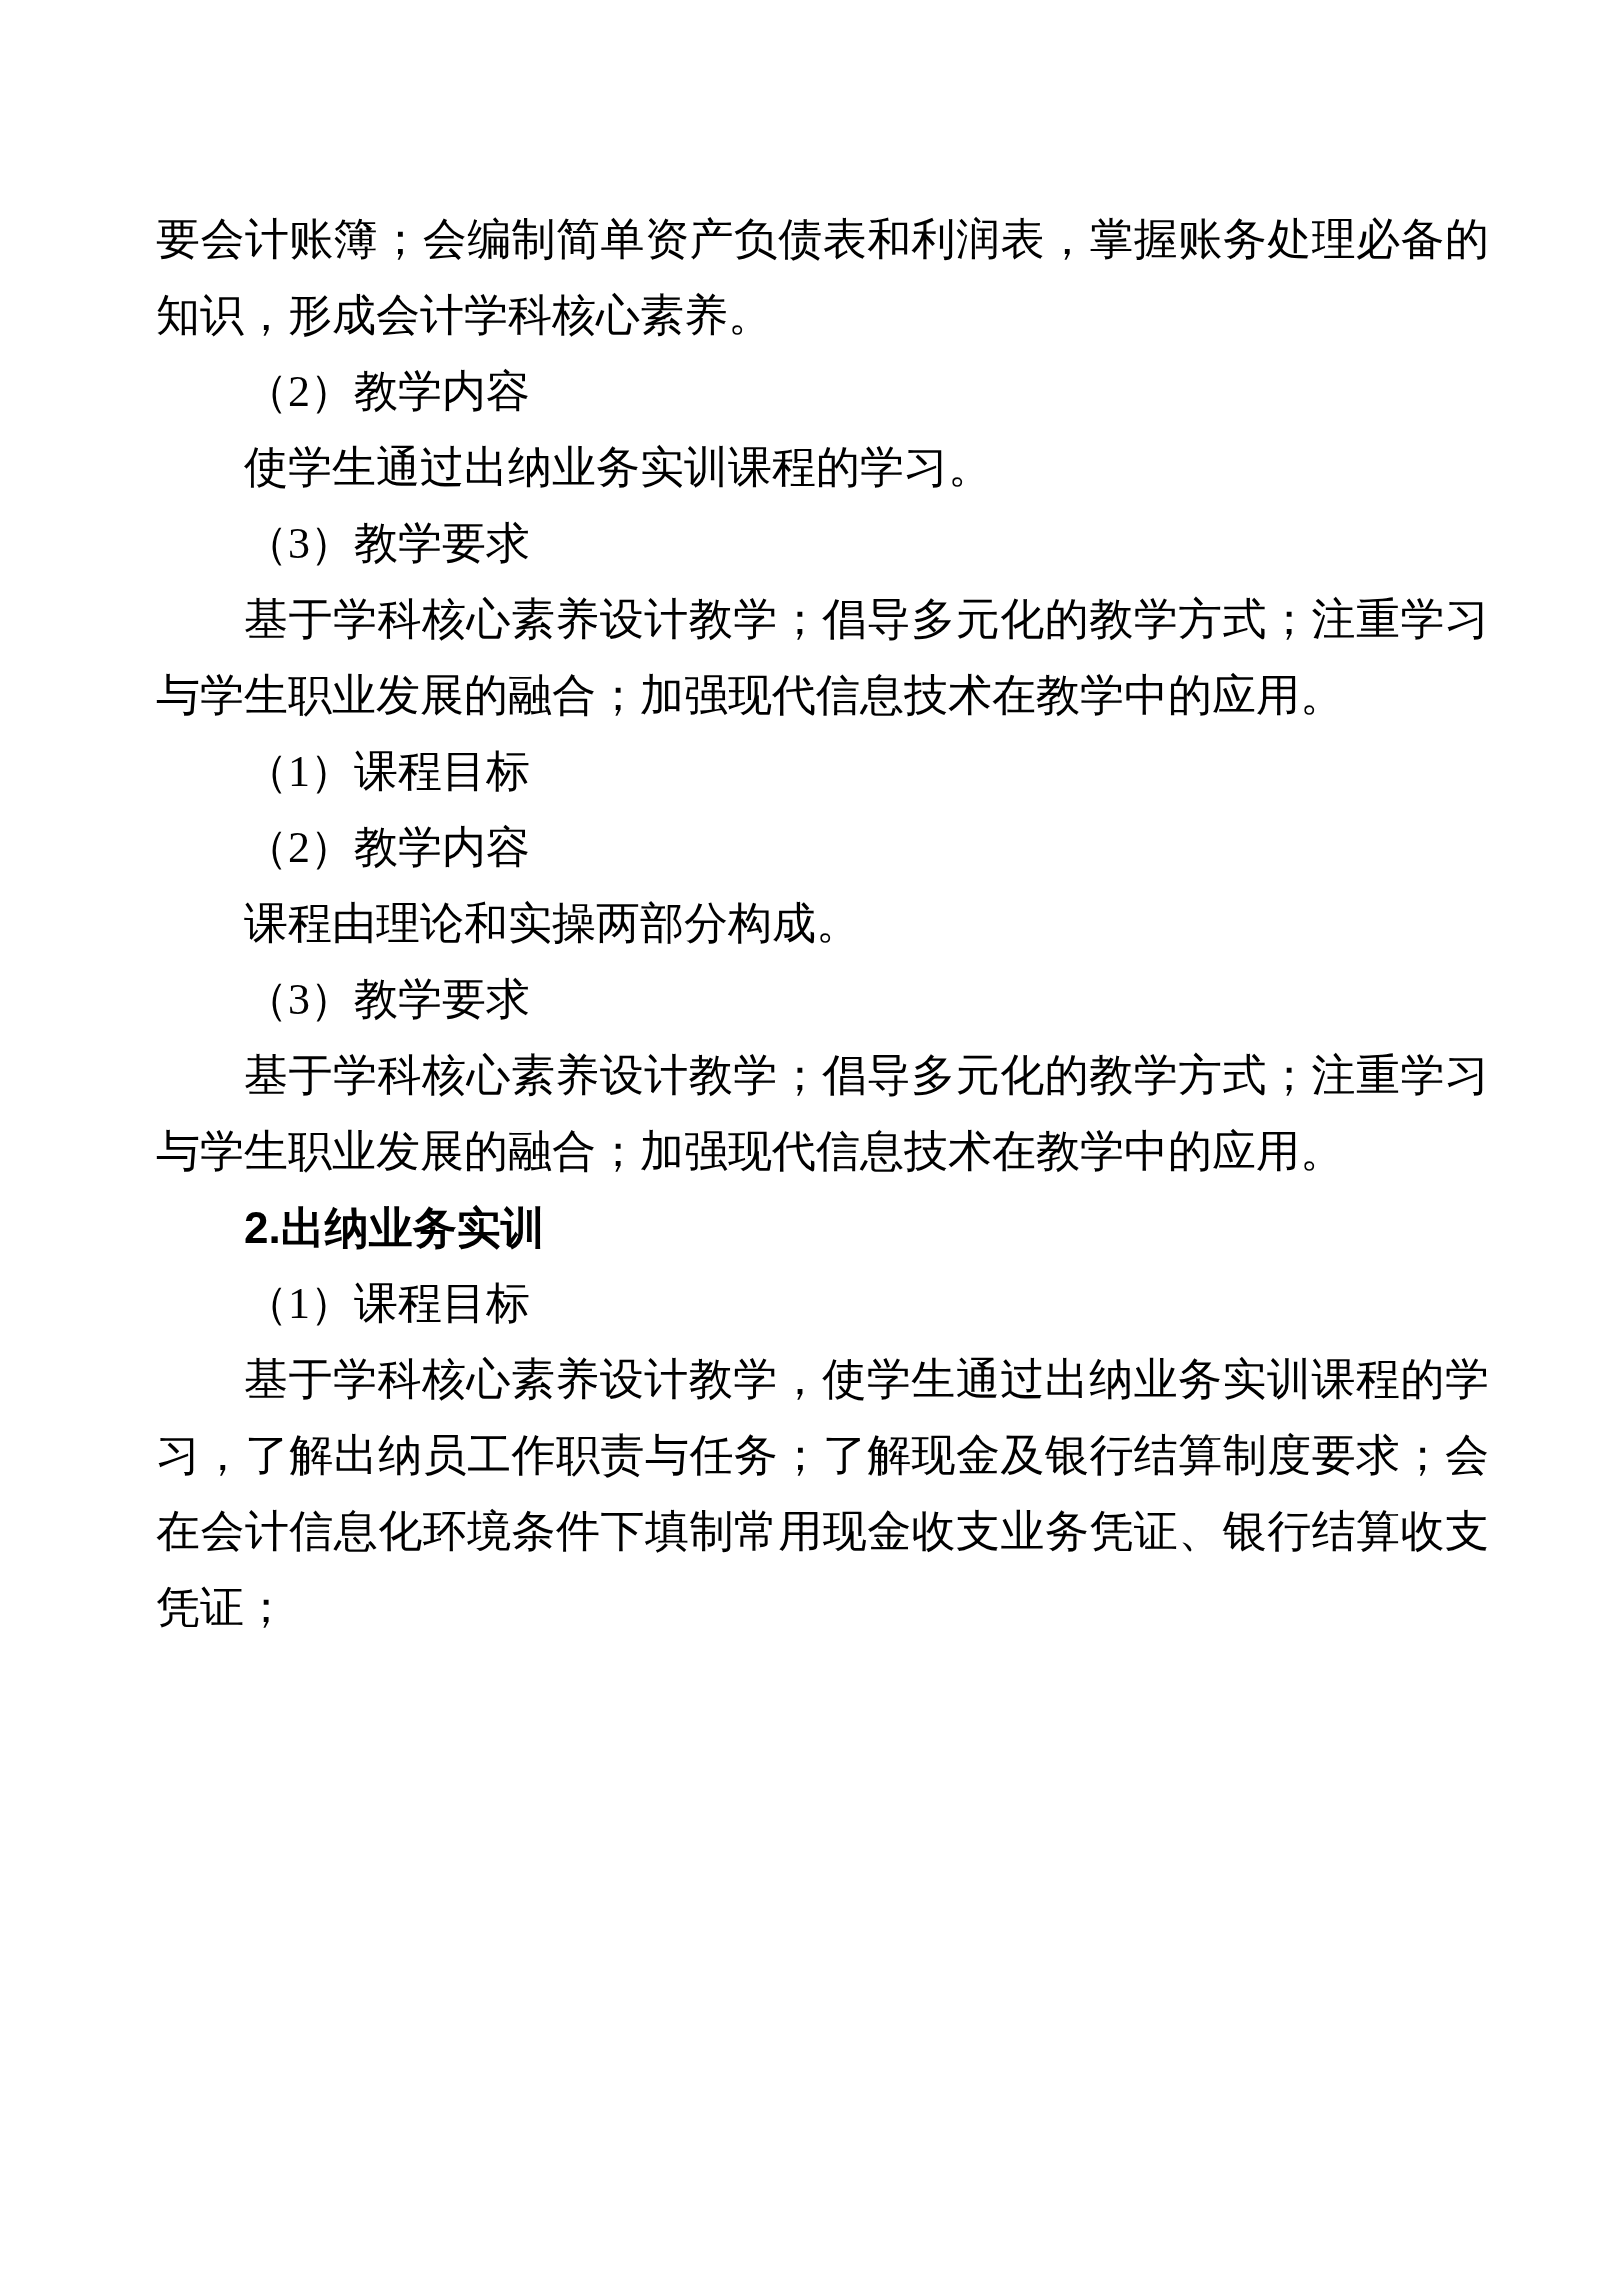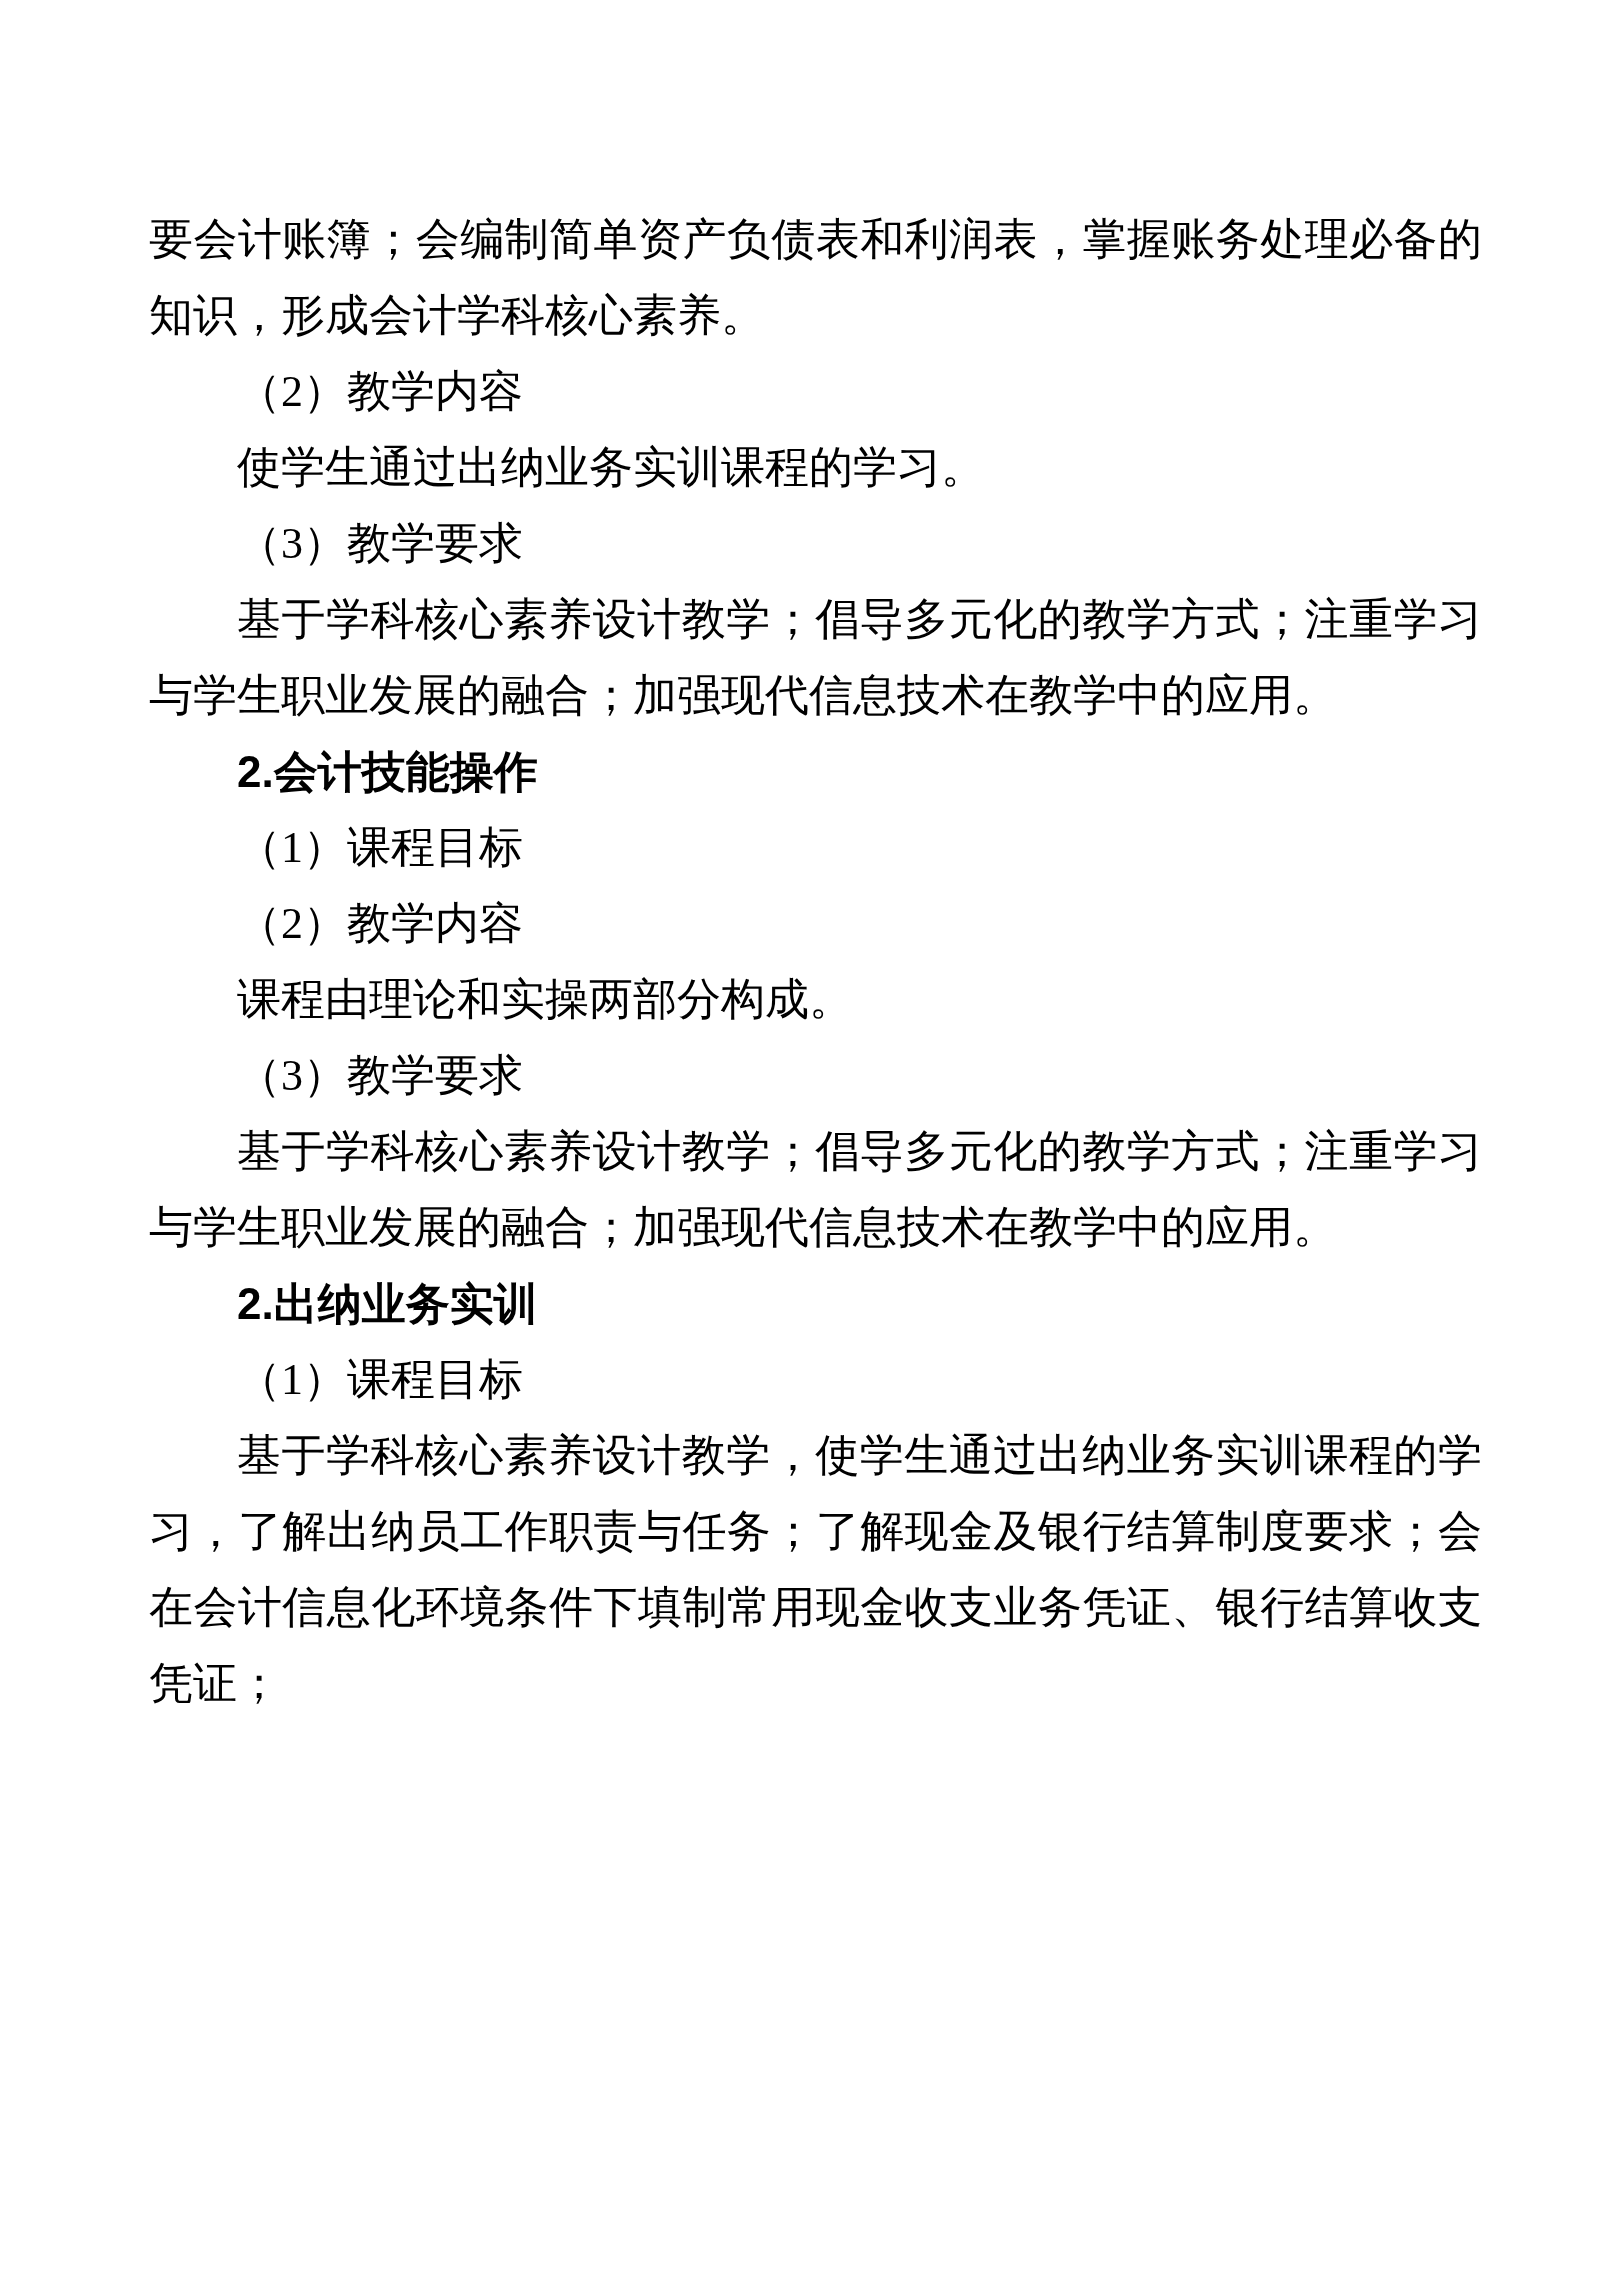--- a/index.html
+++ b/index.html
@@ -39,27 +39,26 @@
   }
   .para.heading {
     font-weight: 700;
     font-family: "Liberation Sans", "DejaVu Sans", sans-serif;
   }
 </style>
 </head>
 <body>
 
 <div class="page" style="background: rgb(255, 255, 255);">
-  <div class="text-column" style="color: rgb(0, 0, 0);">
+  <div class="text-column" style="color: rgb(0, 0, 0); margin-left: 7px;">
       <p class="para">要会计账簿；会编制简单资产负债表和利润表，掌握账务处理必备的知识，形成会计学科核心素养。</p>
       <p class="para indent">（2）教学内容</p>
       <p class="para indent">使学生通过出纳业务实训课程的学习。</p>
       <p class="para indent">（3）教学要求</p>
       <p class="para indent">基于学科核心素养设计教学；倡导多元化的教学方式；注重学习与学生职业发展的融合；加强现代信息技术在教学中的应用。</p>
-      <p class="para indent heading">2.会计技能操作</p>
       <p class="para indent">（1）课程目标</p>
       <p class="para indent">（2）教学内容</p>
       <p class="para indent">课程由理论和实操两部分构成。</p>
       <p class="para indent">（3）教学要求</p>
       <p class="para indent">基于学科核心素养设计教学；倡导多元化的教学方式；注重学习与学生职业发展的融合；加强现代信息技术在教学中的应用。</p>
       <p class="para indent heading">2.出纳业务实训</p>
       <p class="para indent">（1）课程目标</p>
       <p class="para indent">基于学科核心素养设计教学，使学生通过出纳业务实训课程的学习，了解出纳员工作职责与任务；了解现金及银行结算制度要求；会在会计信息化环境条件下填制常用现金收支业务凭证、银行结算收支凭证；</p>
     </div>
 </div>

